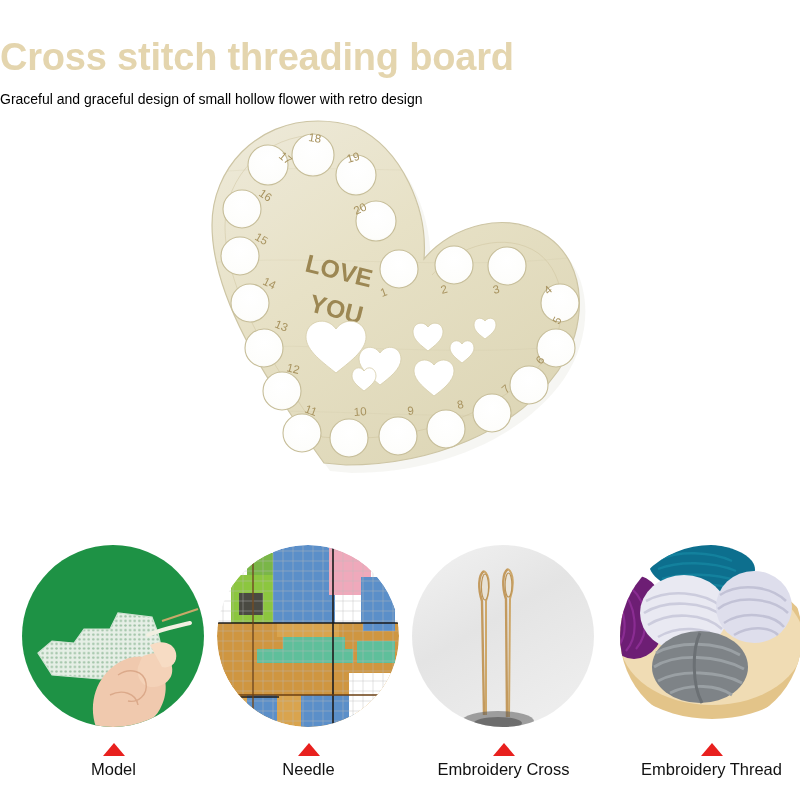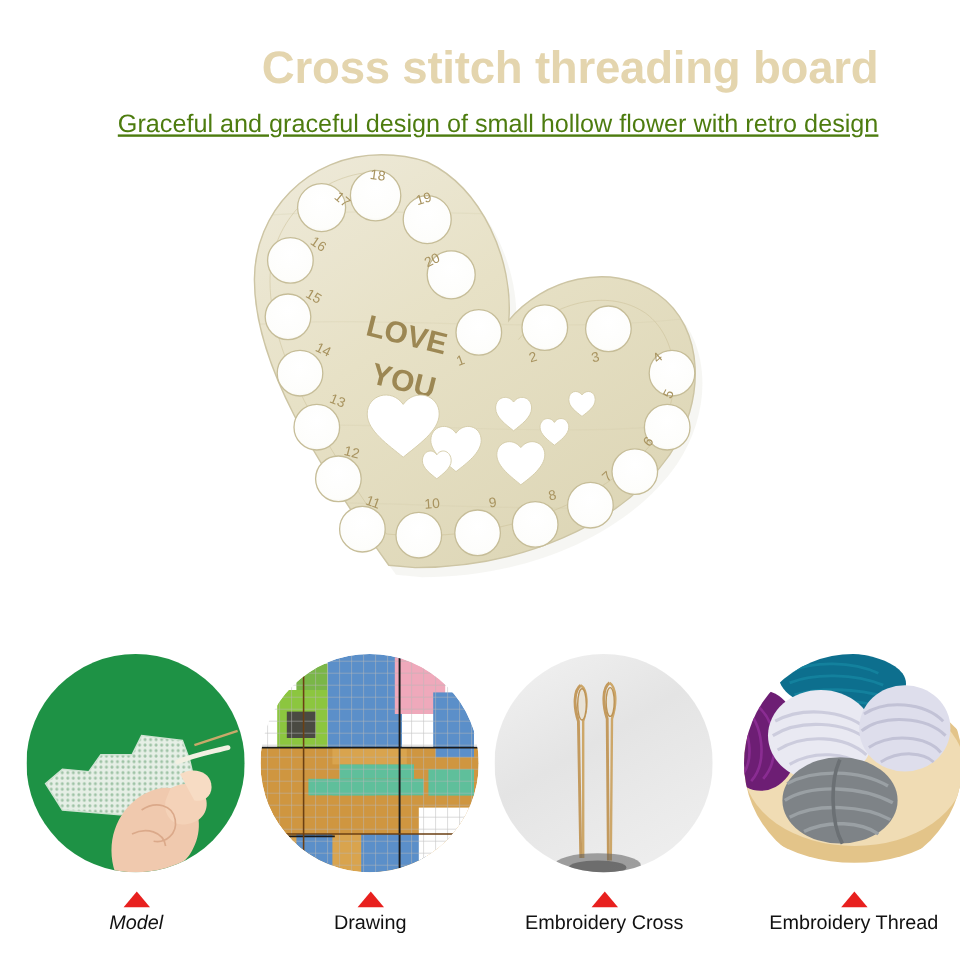--- a/index.html
+++ b/index.html
@@ -12,39 +12,38 @@
     background: #ffffff;
     font-family: "Liberation Sans", sans-serif;
     overflow: hidden;
     position: relative;
   }
 
   
   .header {
     width: 732px;
     padding-top: 38px;
-    text-align: right;
+    text-align: left;
   }
   .title {
     font-size: 38px;
     font-weight: bold;
     color: #e4d5ae;
     letter-spacing: -0.2px;
     line-height: 1.05;
     margin: 0;
     font-family: "Liberation Sans", sans-serif;
   }
   .subtitle {
-    font-size: 21px;
-    color: #4d7c0f;
+    font-size: 14px;
+    color: #000000;
     margin: 14px 0 0 0;
     line-height: 1.1;
     font-weight: normal;
     font-family: "Liberation Sans", sans-serif;
-    text-decoration: underline;
   }
 
   
   .hero {
     position: relative;
     width: 800px;
     height: 380px;
   }
   .board-wrap {
     position: absolute;
@@ -66,21 +65,21 @@
     top: 545px;
     width: 800px;
     height: 255px;
   }
   .thumb-cell {
     position: absolute;
     width: 195px;
     height: 255px;
     top: 0;
   }
-  .thumb-cell.c0 { left: 16px; font-style: italic; }
+  .thumb-cell.c0 { left: 16px; }
   .thumb-cell.c1 { left: 211px; }
   .thumb-cell.c2 { left: 406px; }
   .thumb-cell.c3 { left: 614px; }
 
   .thumb-circle {
     position: absolute;
     left: 6px;
     top: 0;
     width: 182px;
     height: 182px;
@@ -341,21 +340,21 @@
             <path d="M116 0 V182"></path>
           </g>
           <g stroke="#6b3f12" stroke-width="1.3">
             <path d="M36 0 V182"></path>
             <path d="M0 150 H182"></path>
           </g>
         </g>
       </svg>
     </div>
     <div class="arrow"></div>
-    <div class="caption">Drawing</div>
+    <div class="caption">Needle</div>
   </div>
 
   <div class="thumb-cell c2">
     <div class="thumb-circle">
       <svg class="thumb-svg" viewBox="0 0 182 182">
         <defs>
           <linearGradient id="greyBg" x1="0" y1="0" x2="0.6" y2="1">
             <stop offset="0%" stop-color="#f2f2f2"></stop>
             <stop offset="50%" stop-color="#e4e4e4"></stop>
             <stop offset="100%" stop-color="#ededed"></stop>

